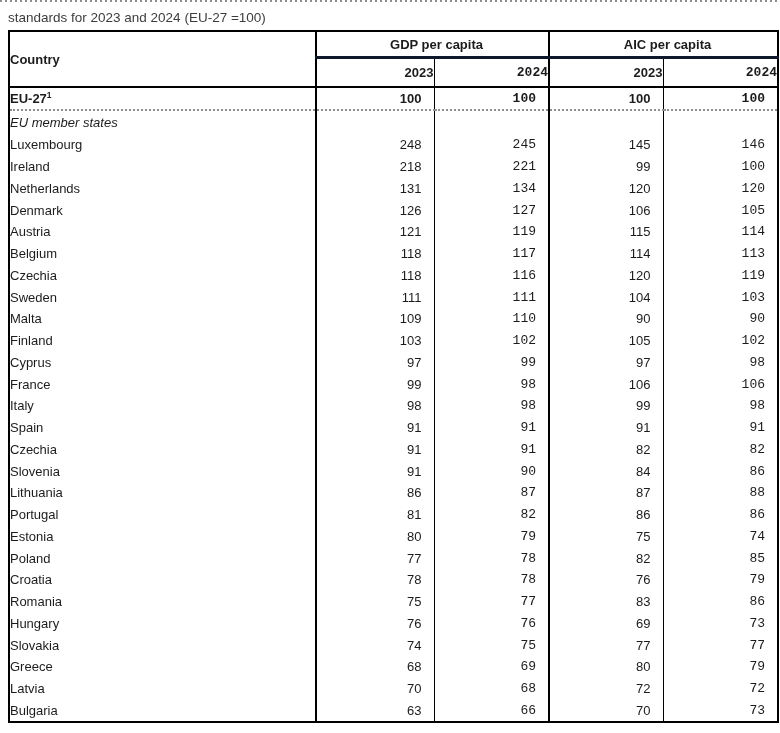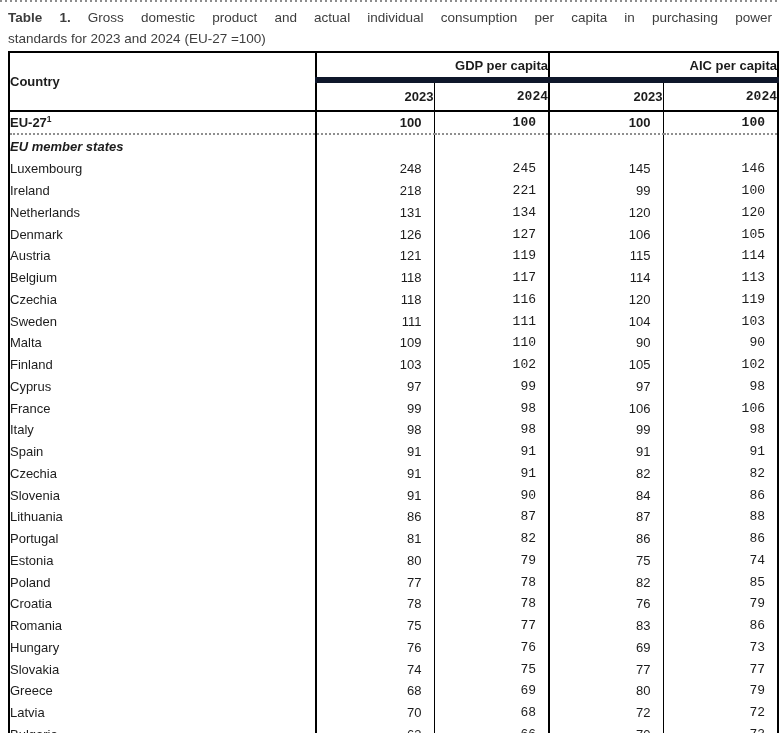--- a/index.html
+++ b/index.html
@@ -63,22 +63,22 @@
   thead .group-row th { height: 24px; }
   thead .year-row th { height: 27px; }
   th.th-country {
     text-align: left;
     padding-left: 0;
     font-weight: bold;
     vertical-align: middle;
   }
   th.th-group {
     font-weight: bold;
-    text-align: right;
-    border-bottom: 6px solid #0f172a;
+    text-align: center;
+    border-bottom: 3px solid #0f172a;
     vertical-align: middle;
     padding-left: 8px;
   }
   th.th-year {
     font-weight: bold;
     text-align: right;
     vertical-align: middle;
     margin-left: 16px;
   }
   thead { border-bottom: 2px solid #000; }
@@ -98,34 +98,33 @@
     border-bottom: 2px dotted #8f8f8f;
   }
   tr.eu27-row sup {
     font-size: 8.5px;
     font-weight: bold;
     vertical-align: super;
     line-height: 0;
   }
   tr.section-row td { height: 23px; }
   td.section-label {
-    font-weight: bold;
+    font-weight: normal;
     font-style: italic;
   }
   tr.country-row td { height: 21.75px; }
 </style>
 </head>
 <body>
 
 <div class="top-strip"></div>
 
 <div class="page">
 
   <div class="title">
-    <div class="title-line1"><span class="title-label">Table 1.</span><span> Gross domestic product and actual individual consumption per capita in purchasing power</span></div>
     <div class="title-line2">standards for 2023 and 2024 (EU-27 =100)</div>
   </div>
 
   <table class="datatable">
     <colgroup>
       <col class="c-country">
         <col class="c-g23">
         <col class="c-g24">
         <col class="c-a23">
         <col class="c-a24">

